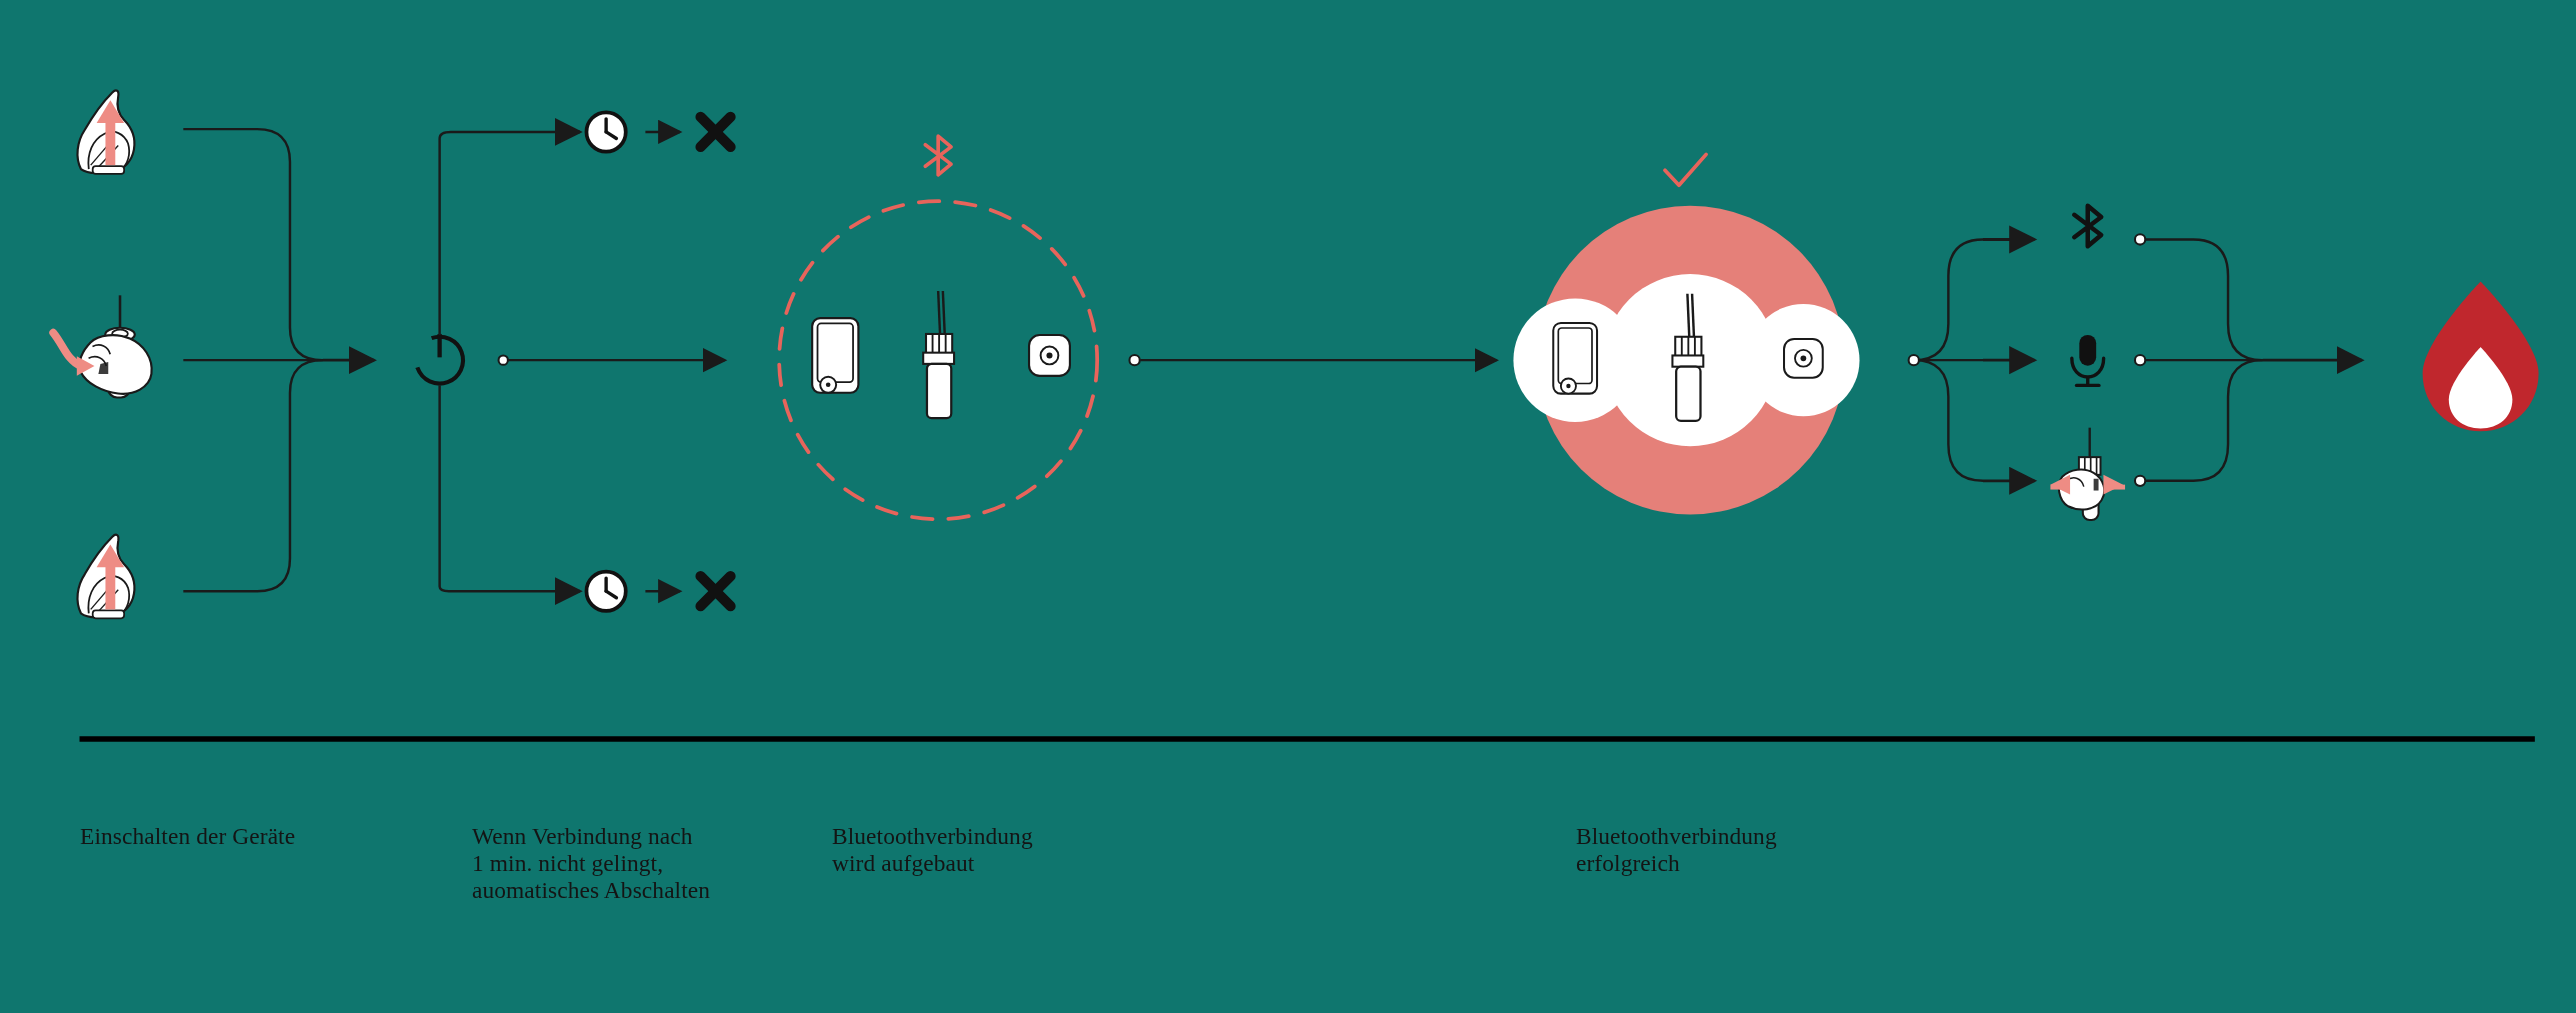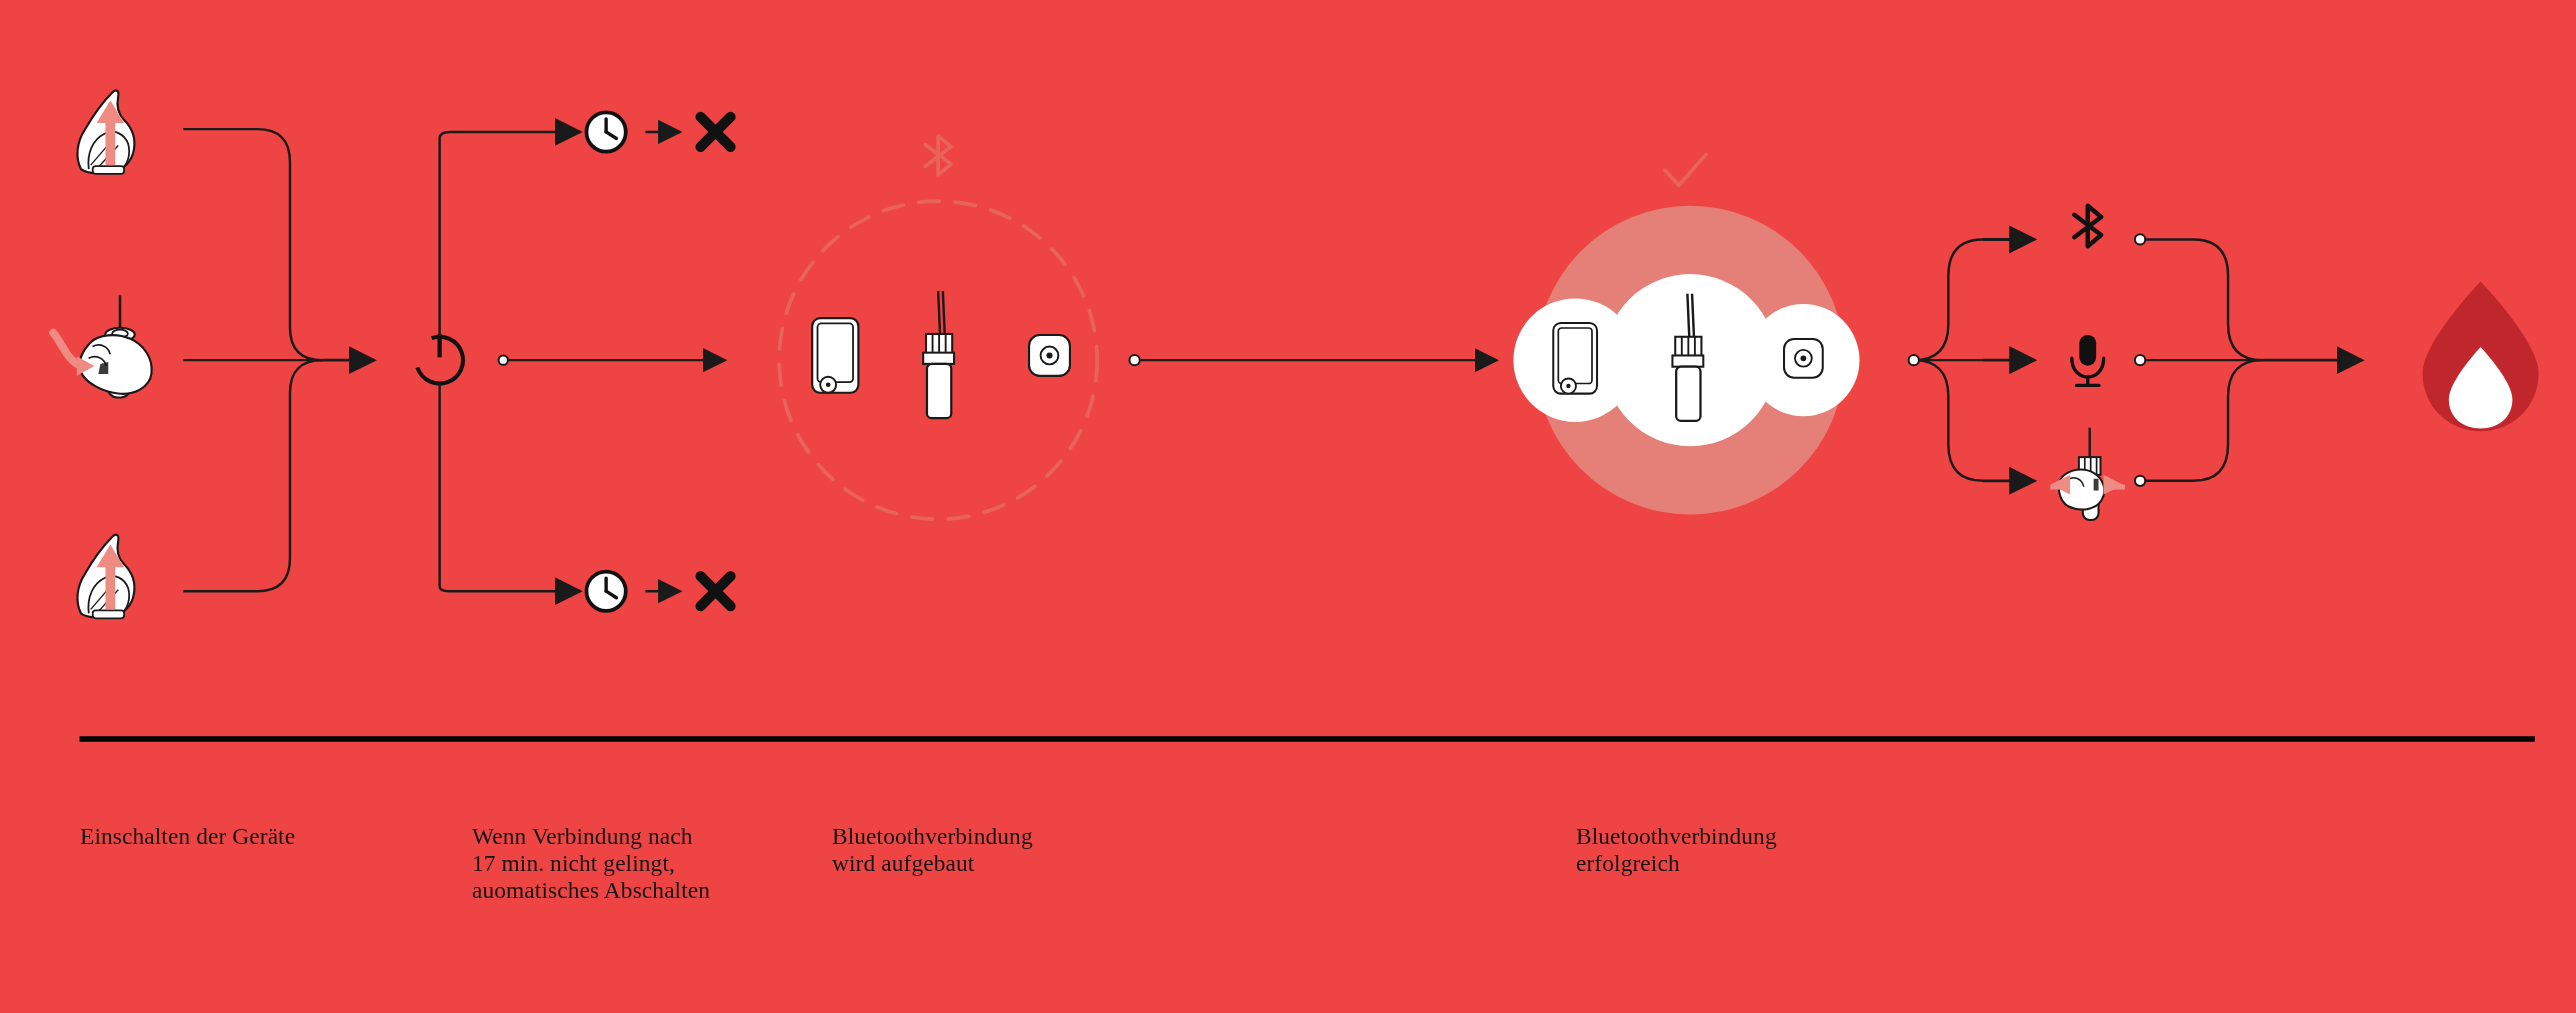--- a/index.html
+++ b/index.html
@@ -2,21 +2,21 @@
 <html style="font-size:15px"><head>
 <meta charset="utf-8">
 <style>
   html,body{margin:0;padding:0;background:#ffffff;}
   body{
     width:2576px;height:1014px;
     font-family:"Liberation Serif","DejaVu Serif",serif;
     color:#111111;
     overflow:hidden;
   }
-  #stage{position:relative;width:2576px;height:1014px;background:#ef4444;}
+  #stage{position:relative;width:2576px;height:1014px;background:#0f766e;}
   #diagram{position:absolute;left:0;top:0;width:2576px;height:1014px;}
   .cap{
     position:absolute;
     font-family:"Liberation Serif","DejaVu Serif",serif;
     font-size:23.4px;
     line-height:27px;
     color:#141414;
     white-space:pre-line;
     letter-spacing:0.1px;
   }
@@ -252,21 +252,21 @@
     <g transform="translate(2652,383)">
       <path d="M0,-82 C0,-82 62,-18 62,16 C62,52 34,78 0,78 C-34,78 -62,52 -62,16 C-62,-18 0,-82 0,-82 Z" fill="#C0272D"></path>
       <path d="M0,-12 C0,-12 34,24 34,44 C34,63 19,75 0,75 C-19,75 -34,63 -34,44 C-34,24 0,-12 0,-12 Z" fill="#ffffff"></path>
     </g>
 
     <line x1="85" y1="790" x2="2710" y2="790" stroke="#000000" stroke-width="6"></line>
   </svg>
 
   <div class="cap" id="cap0">Einschalten der Geräte</div>
   <div class="cap" id="cap1">Wenn Verbindung nach
-17 min. nicht gelingt,
+1 min. nicht gelingt,
 auomatisches Abschalten</div>
   <div class="cap" id="cap2">Bluetoothverbindung
 wird aufgebaut</div>
   <div class="cap" id="cap3">Bluetoothverbindung
 erfolgreich</div>
 
 </div>
 
 
 </body></html>

